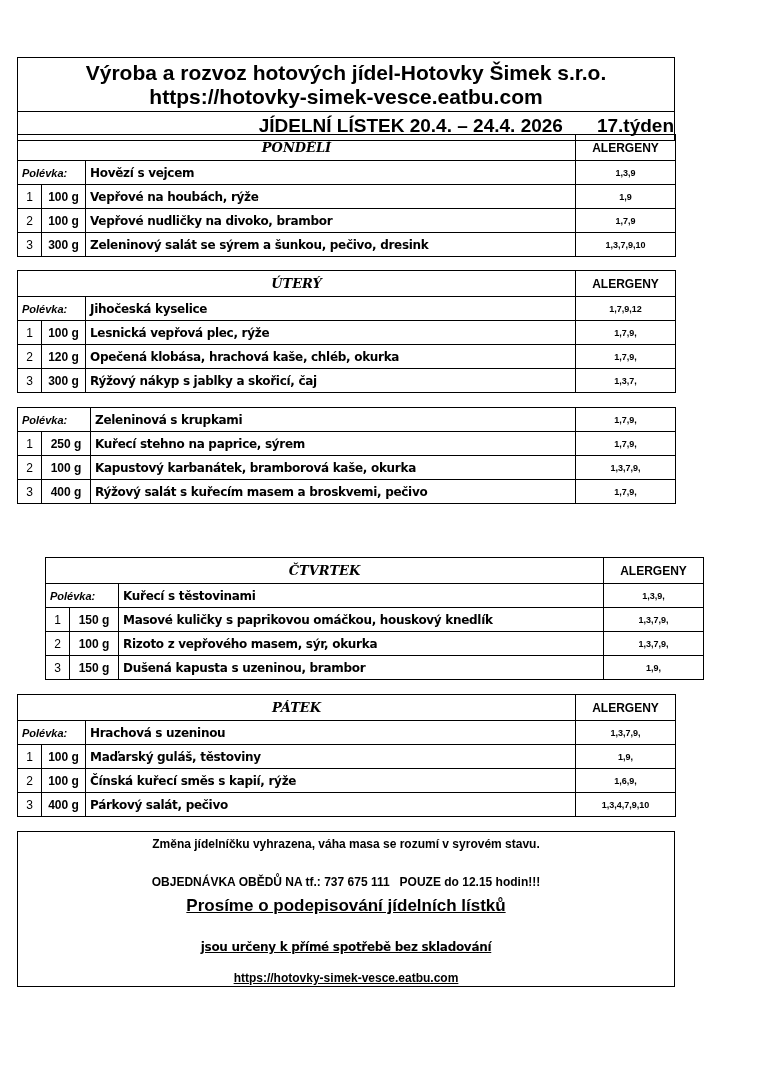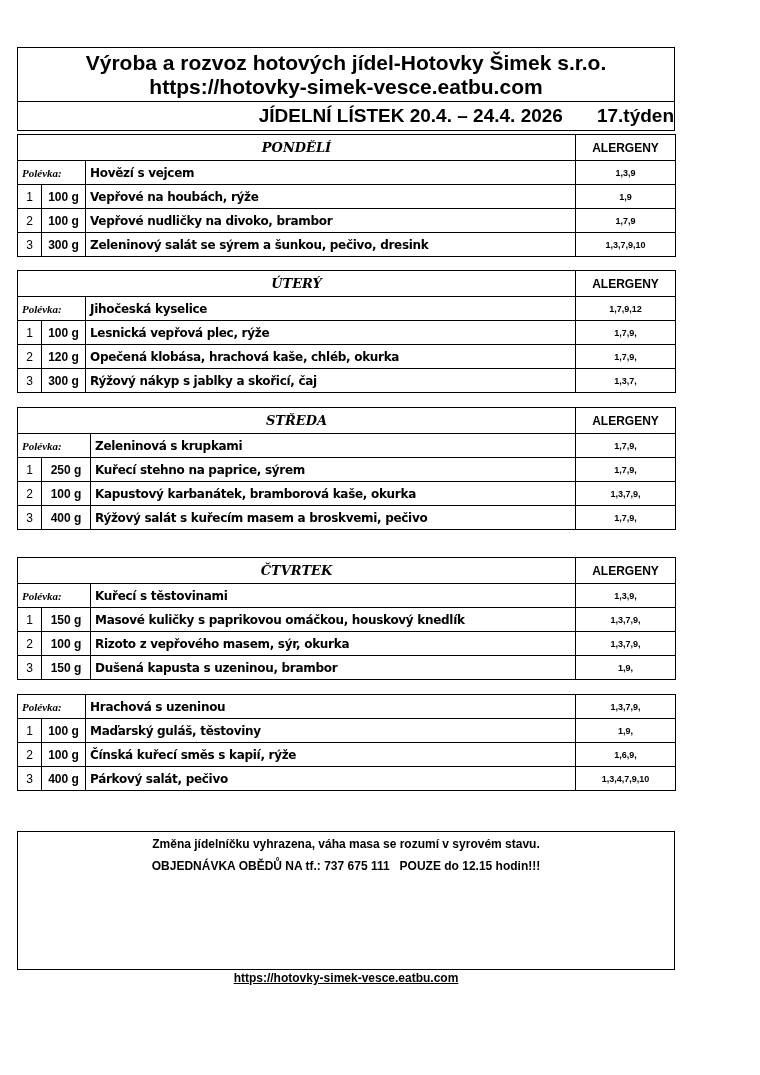--- a/index.html
+++ b/index.html
@@ -1,36 +1,36 @@
 <!DOCTYPE html>
 <html><head>
 <meta charset="utf-8">
 <style>
   html, body { margin: 0; padding: 0; background: #ffffff; }
   body { width: 760px; height: 1075px; position: relative; overflow: hidden; font-family: "Liberation Sans", sans-serif; color: #000; }
   .box { position: absolute; left: 17px; width: 658px; border: 1px solid #000; box-sizing: border-box; }
-  .header { top: 47px; height: 84px; }
+  .header { top: 57px; height: 84px; }
   .h-title { position: absolute; left: 0; right: 0; top: 2px; text-align: center; font-weight: bold; font-size: 21px; line-height: 25px; }
   .h-url { position: absolute; left: 0; right: 0; top: 27px; text-align: center; font-weight: bold; font-size: 21px; line-height: 24px; }
   .h-sep { position: absolute; left: 0; right: 0; top: 53px; border-top: 1px solid #000; }
   .h-week { position: absolute; left: 0; right: 0; top: 55px; text-align: right; font-weight: bold; font-size: 19px; line-height: 26px; }
   .h-week .gap { display: inline-block; width: 34px; }
 
   table.day { position: absolute; left: 17px; width: 658px; border-collapse: collapse; table-layout: fixed; }
   table.day td { border: 1px solid #000; padding: 0; height: 23px; vertical-align: middle; overflow: hidden; white-space: nowrap; }
   table.day tr.dayhead td { height: 25px; }
   .dayname { text-align: center; font-family: "DejaVu Serif", serif; font-style: italic; font-weight: bold; font-size: 13px; }
   .alerg-h { text-align: center; font-weight: bold; font-size: 12px; }
-  .soup-label { font-family: Liberation Serif, serif; font-style: italic; font-weight: bold; font-size: 11px; padding-left: 4px !important; }
+  .soup-label { font-family: Liberation Sans, sans-serif; font-style: italic; font-weight: bold; font-size: 11px; padding-left: 4px !important; }
   .num { text-align: center; font-size: 12px; }
   .weight { text-align: center; font-weight: bold; font-size: 12px; }
   .meal { font-family: "DejaVu Sans", sans-serif; font-weight: bold; font-size: 12px; padding-left: 4px !important; letter-spacing: -0.3px; }
   .alg { text-align: center; font-weight: bold; font-size: 9px; }
 
-  .footer { top: 831px; height: 139px; }
+  .footer { top: 831px; height: 156px; }
   .f-line { position: absolute; left: 0; right: 0; text-align: center; font-weight: bold; }
   .f1 { top: 5px; font-size: 12px; }
   .f2 { top: 27px; font-size: 12px; }
   .f3 { top: 48px; font-size: 12px; }
   .f4 { top: 64px; font-size: 17px; text-decoration: underline; }
   .f5 { top: 88px; font-size: 12px; text-decoration: underline; font-family: "DejaVu Sans", sans-serif; letter-spacing: -0.3px; }
   .f6 { top: 108px; font-size: 12px; text-decoration: underline; font-family: "DejaVu Sans", sans-serif; letter-spacing: -0.3px; }
   .f7 { top: 139px; font-size: 12px; text-decoration: underline; }
 </style>
 </head>
@@ -120,24 +120,20 @@
   </table>
 
 <table class="day" style="top:407px;">
   <colgroup>
       <col style="width:24px">
       <col style="width:49px">
       <col style="width:485px">
       <col style="width:100px">
     </colgroup>
   <tbody>
-      <tr class="dayhead">
-        <td colspan="3" class="dayname">STŘEDA</td>
-        <td class="alerg-h">ALERGENY</td>
-      </tr>
   <tr>
         <td colspan="2" class="soup-label">Polévka:</td>
         <td class="meal">Zeleninová s krupkami</td>
         <td class="alg">1,7,9,</td>
       </tr>
   <tr>
         <td class="num">1</td>
         <td class="weight">250 g</td>
         <td class="meal">Kuřecí stehno na paprice, sýrem</td>
         <td class="alg">1,7,9,</td>
@@ -150,21 +146,21 @@
       </tr>
   <tr>
         <td class="num">3</td>
         <td class="weight">400 g</td>
         <td class="meal">Rýžový salát s kuřecím masem a broskvemi, pečivo</td>
         <td class="alg">1,7,9,</td>
       </tr>
 </tbody>
   </table>
 
-<table class="day" style="top:557px;">
+<table class="day" style="top:557px;margin-left:28px;">
   <colgroup>
       <col style="width:24px">
       <col style="width:49px">
       <col style="width:485px">
       <col style="width:100px">
     </colgroup>
   <tbody>
       <tr class="dayhead">
         <td colspan="3" class="dayname">ČTVRTEK</td>
         <td class="alerg-h">ALERGENY</td>
@@ -196,20 +192,24 @@
   </table>
 
 <table class="day" style="top:694px;">
   <colgroup>
       <col style="width:24px">
       <col style="width:44px">
       <col style="width:490px">
       <col style="width:100px">
     </colgroup>
   <tbody>
+      <tr class="dayhead">
+        <td colspan="3" class="dayname">PÁTEK</td>
+        <td class="alerg-h">ALERGENY</td>
+      </tr>
   <tr>
         <td colspan="2" class="soup-label">Polévka:</td>
         <td class="meal">Hrachová s uzeninou</td>
         <td class="alg">1,3,7,9,</td>
       </tr>
   <tr>
         <td class="num">1</td>
         <td class="weight">100 g</td>
         <td class="meal">Maďarský guláš, těstoviny</td>
         <td class="alg">1,9,</td>
@@ -224,15 +224,17 @@
         <td class="num">3</td>
         <td class="weight">400 g</td>
         <td class="meal">Párkový salát, pečivo</td>
         <td class="alg">1,3,4,7,9,10</td>
       </tr>
 </tbody>
   </table>
 
 <div class="box footer">
   <div class="f-line f1">Změna jídelníčku vyhrazena, váha masa se rozumí v syrovém stavu.</div>
-  <div class="f-line f2" style="white-space:pre;">OBJEDNÁVKA OBĚDŮ NA tf.: 737 675 111   POUZE do 12.15 hodin!!!</div>
+  <div class="f-line f2" style="white-space:pre;margin-top:16px;">OBJEDNÁVKA OBĚDŮ NA tf.: 737 675 111   POUZE do 12.15 hodin!!!</div>
+  <div class="f-line f4">Prosíme o podepisování jídelních lístků</div>
+  <div class="f-line f6">jsou určeny k přímé spotřebě bez skladování</div>
   <div class="f-line f7">https://hotovky-simek-vesce.eatbu.com</div>
 </div>
 
 </body></html>

